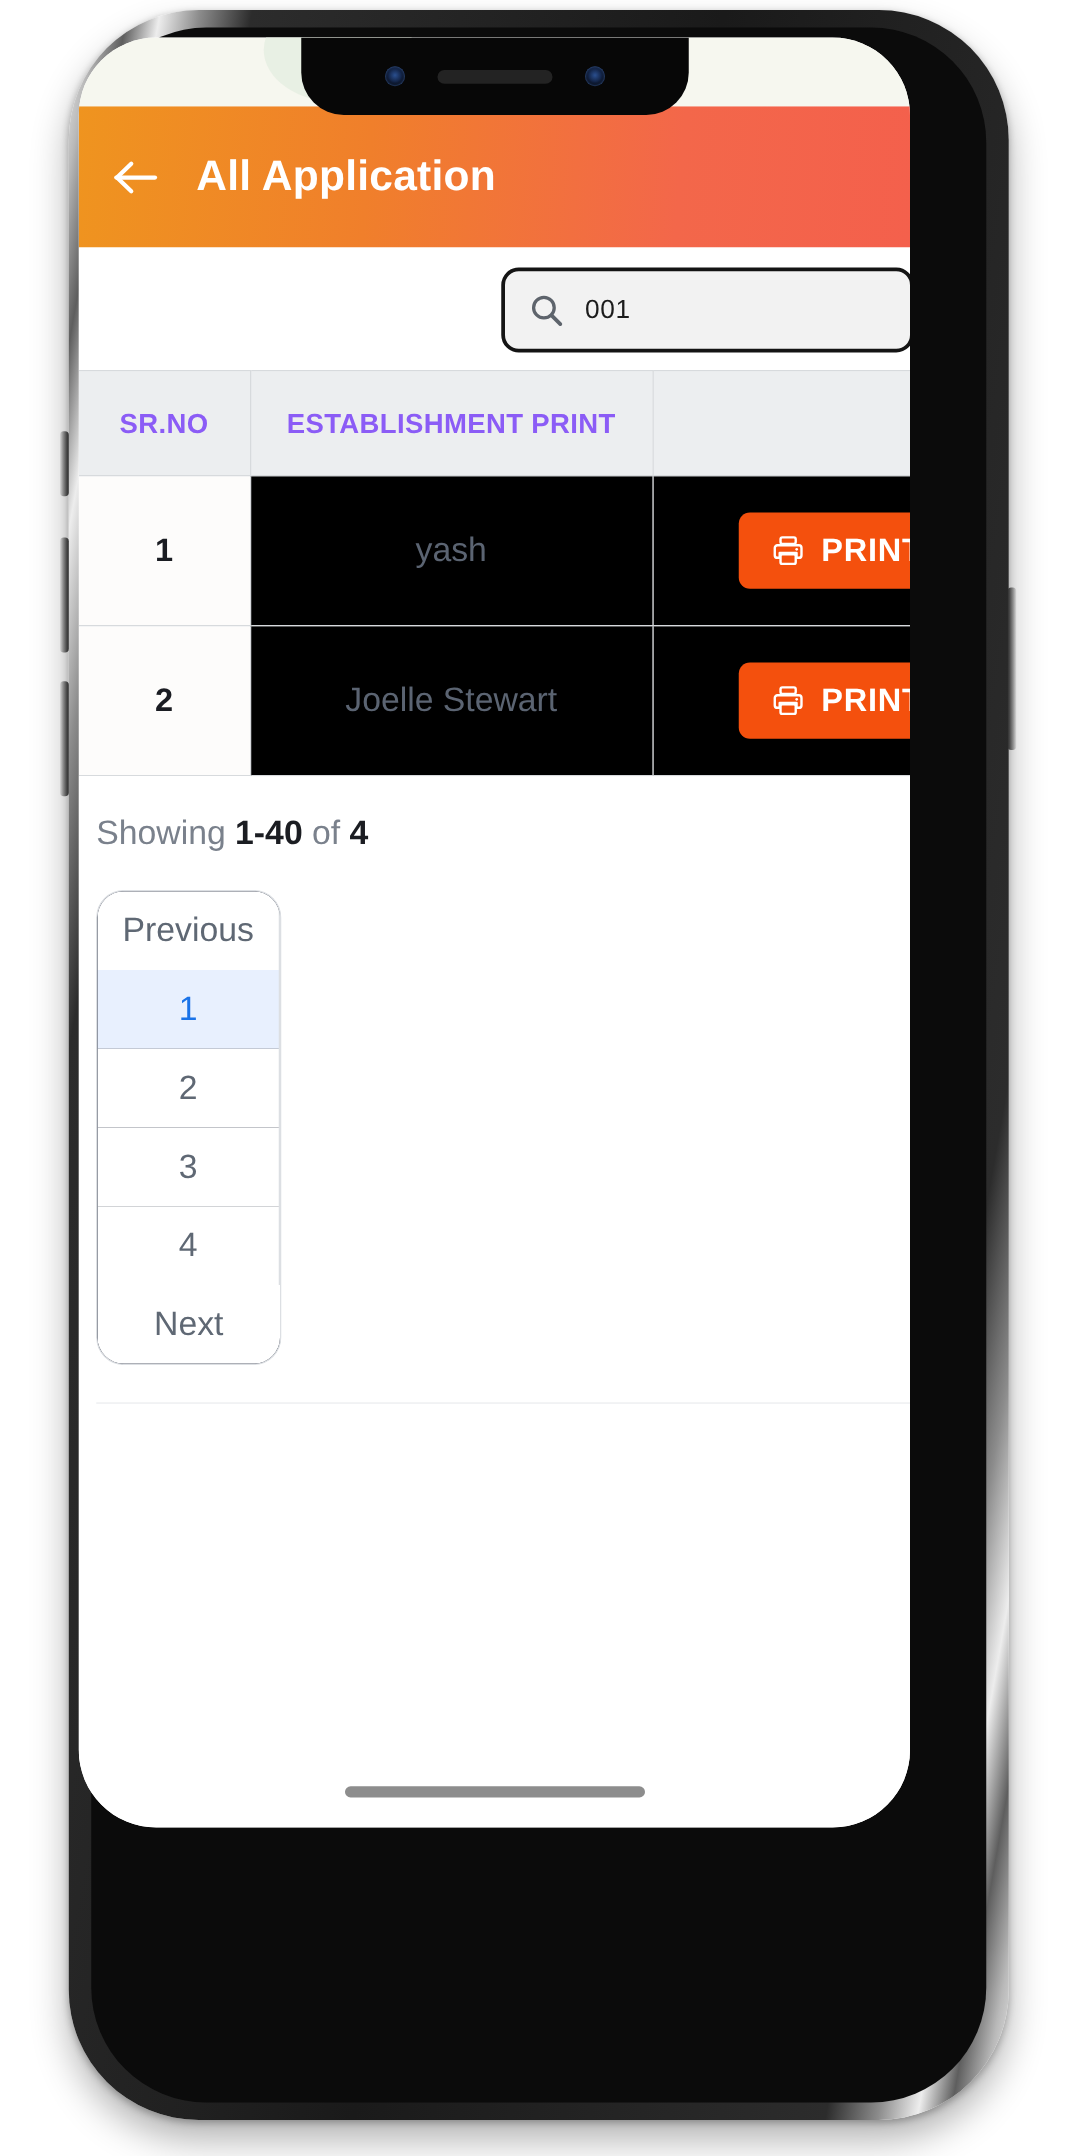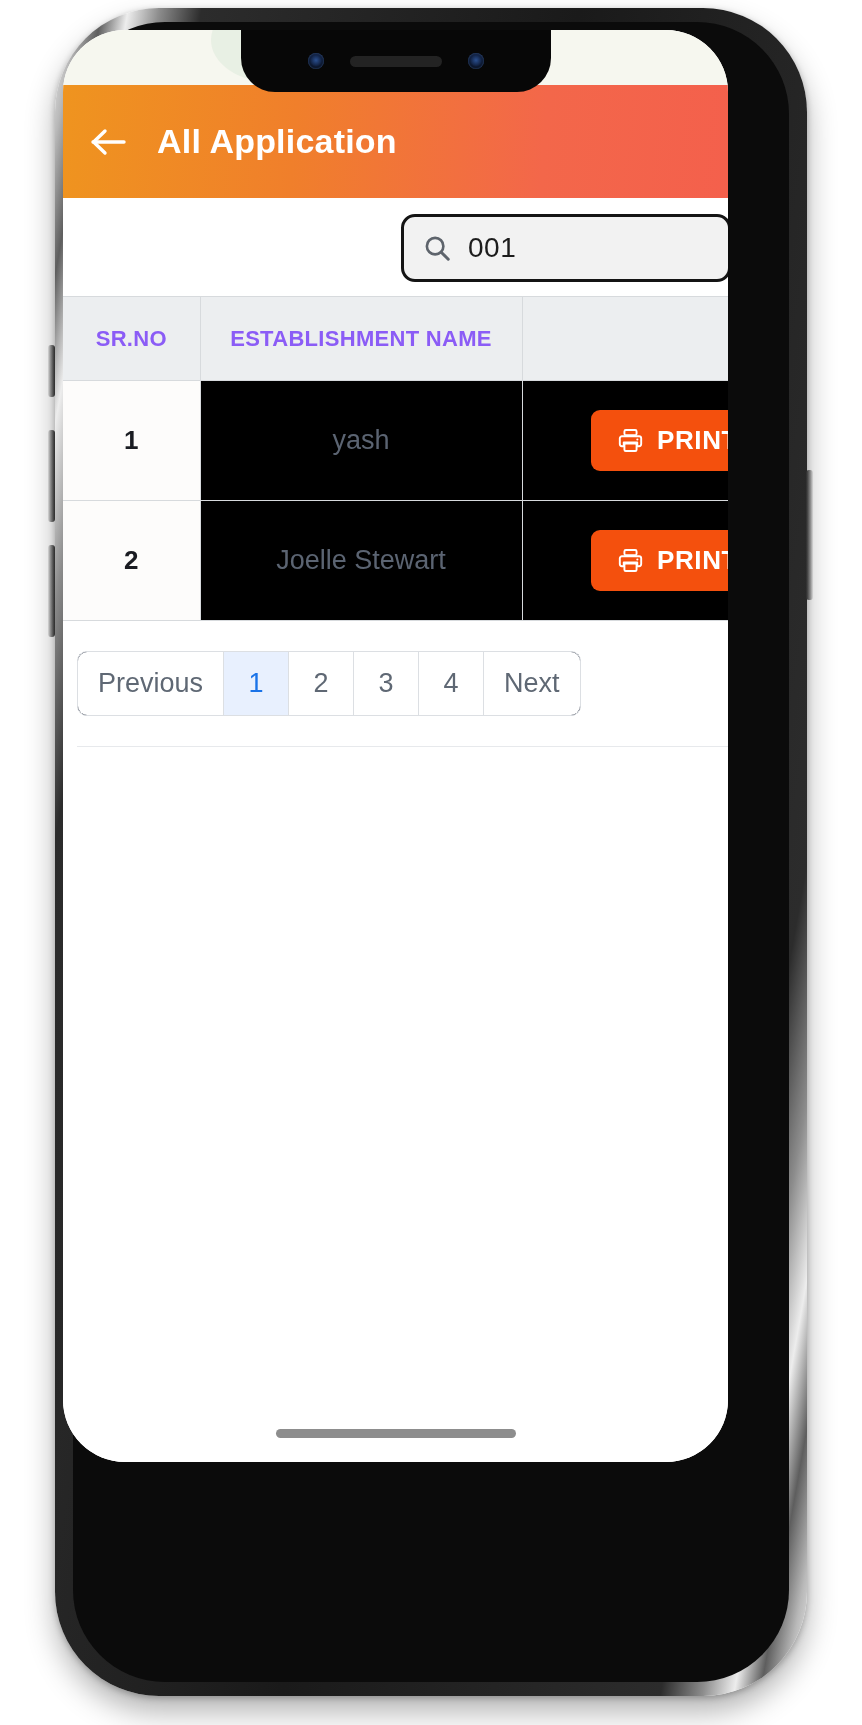--- a/index.html
+++ b/index.html
@@ -137,21 +137,21 @@
     margin-right: -3px;
     background: #f2f2f2;
     border: 3px solid #141414;
     border-radius: 14px;
     display: flex;
     align-items: center;
     padding: 0 18px;
     gap: 16px;
   }
   #search-value {
-    font-size: 28px;
+    font-size: 21px;
     color: #1c1c1c;
     letter-spacing: .5px;
   }
 
   
   #table-scroll {
     width: 100%;
     overflow: hidden;
   }
   table#app-table {
@@ -219,23 +219,24 @@
   #showing-text {
     font-size: 27px;
     color: #7a818c;
     margin-bottom: 30px;
   }
   #showing-text b { color: #1b1d22; font-weight: 700; }
 
   #pagination {
     display: inline-flex;
     border: 1px solid #dcdfe3;
-    border-radius: 10px;
+    border-radius: 22px;
     overflow: hidden;
     background: #0f172a;
+    flex-direction: column;
   }
   .page-item {
     min-width: 65px;
     height: 63px;
     display: flex;
     align-items: center;
     justify-content: center;
     font-size: 27px;
     color: #5f6874;
     border-right: 1px solid #dcdfe3;
@@ -326,21 +327,21 @@
     <div id="table-scroll">
       <table id="app-table">
         <colgroup>
           <col class="c1">
             <col class="c2">
             <col class="c3">
         </colgroup>
         <thead>
           <tr>
             <th>SR.NO</th>
-            <th>ESTABLISHMENT NAME</th>
+            <th>ESTABLISHMENT PRINT</th>
             <th></th>
           </tr>
         </thead>
         <tbody>
           <tr>
             <td class="col-sr">1</td>
             <td class="col-name">yash</td>
             <td>
               <button class="print-button">
                 <svg width="27" height="27" viewBox="0 0 24 24">
@@ -368,20 +369,23 @@
                 </svg>
                 <span>PRINT</span>
               </button>
             </td>
           </tr>
         </tbody>
       </table>
     </div>
 
     <div id="table-footer">
+      <div id="showing-text">
+        <span>Showing </span><b>1-40</b><span> of </span><b>4</b>
+      </div>
 
       <div id="pagination">
         <div class="page-item">Previous</div>
         <div class="page-item active">1</div>
         <div class="page-item">2</div>
         <div class="page-item">3</div>
         <div class="page-item">4</div>
         <div class="page-item">Next</div>
       </div>
 

